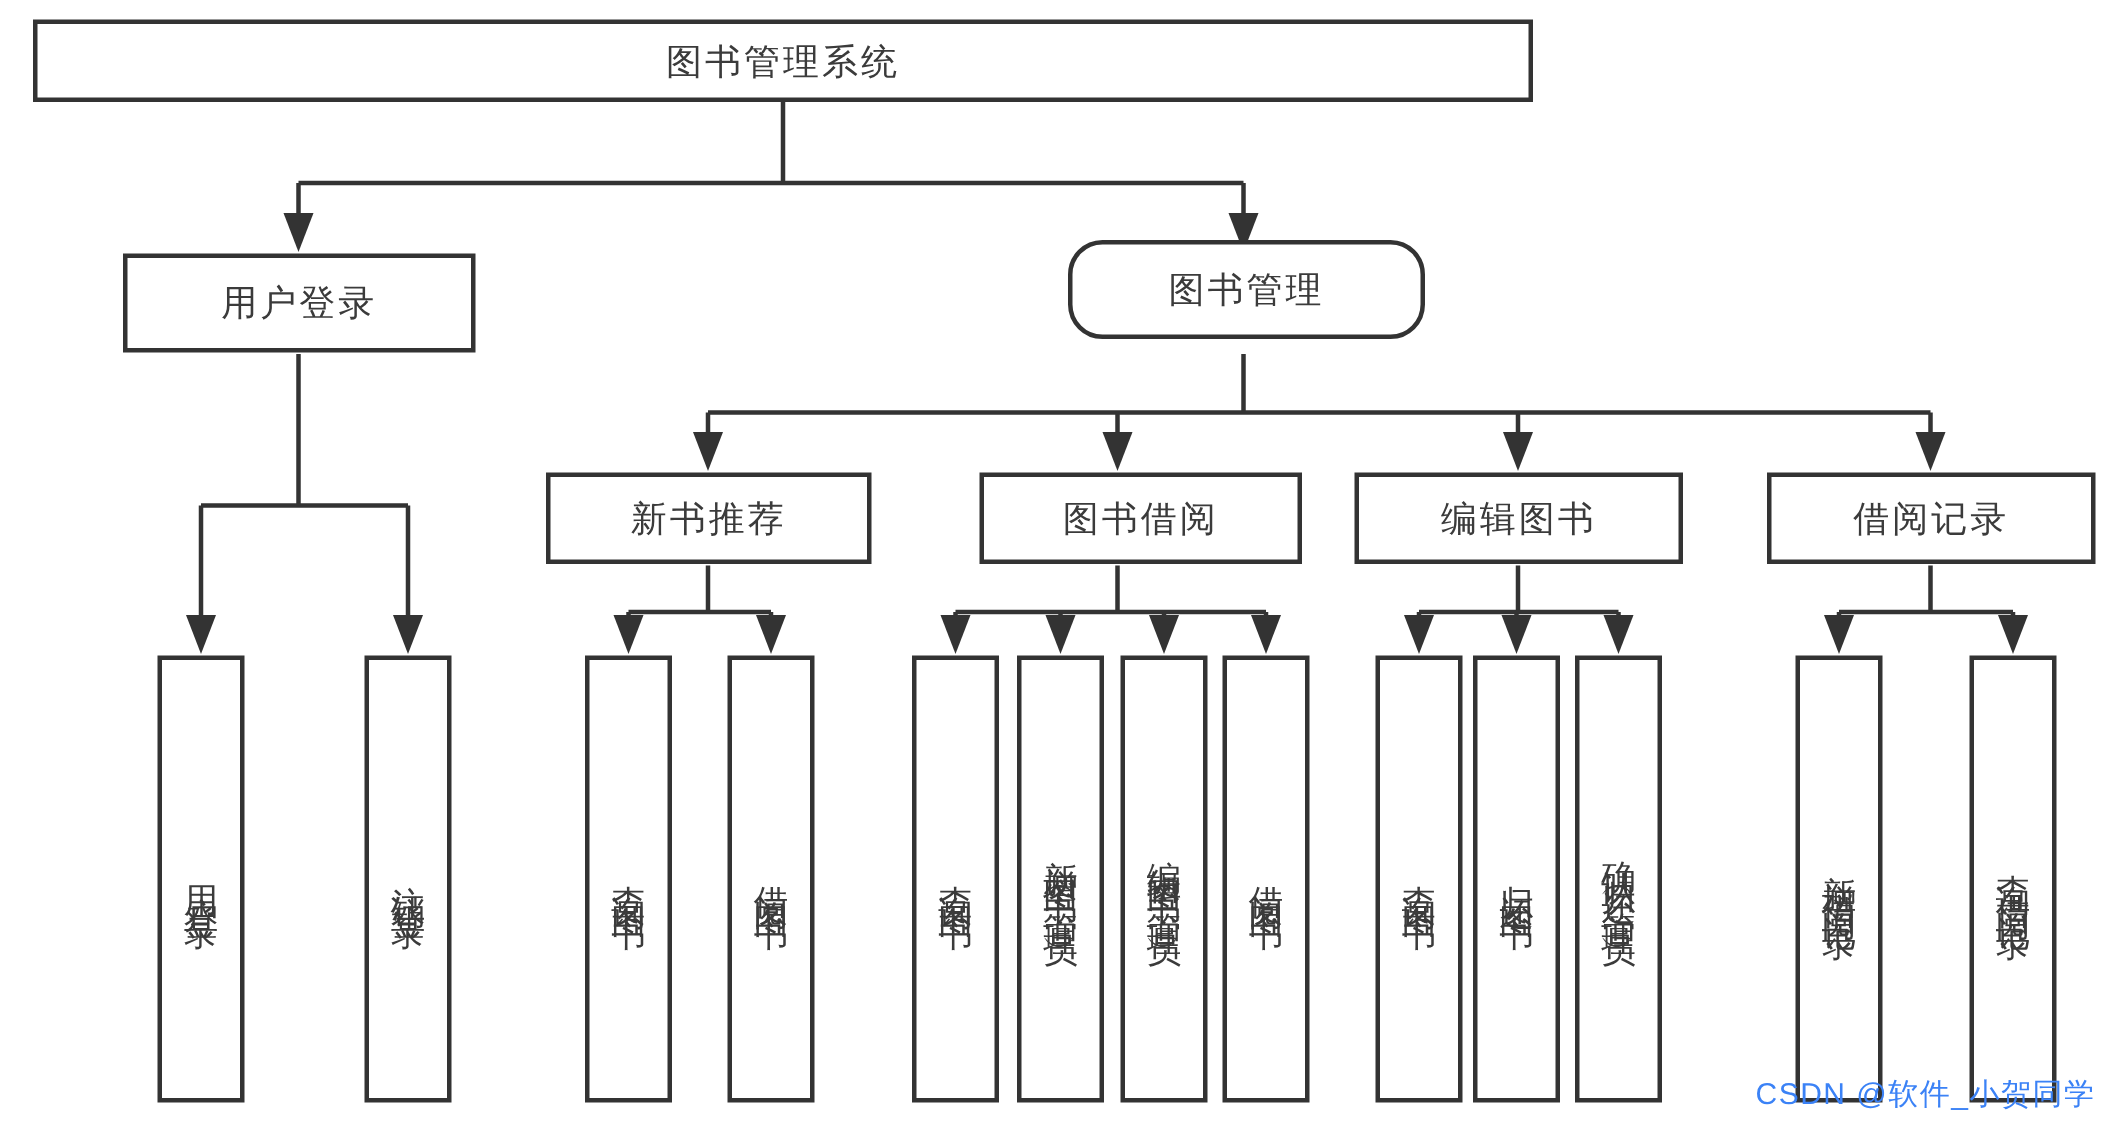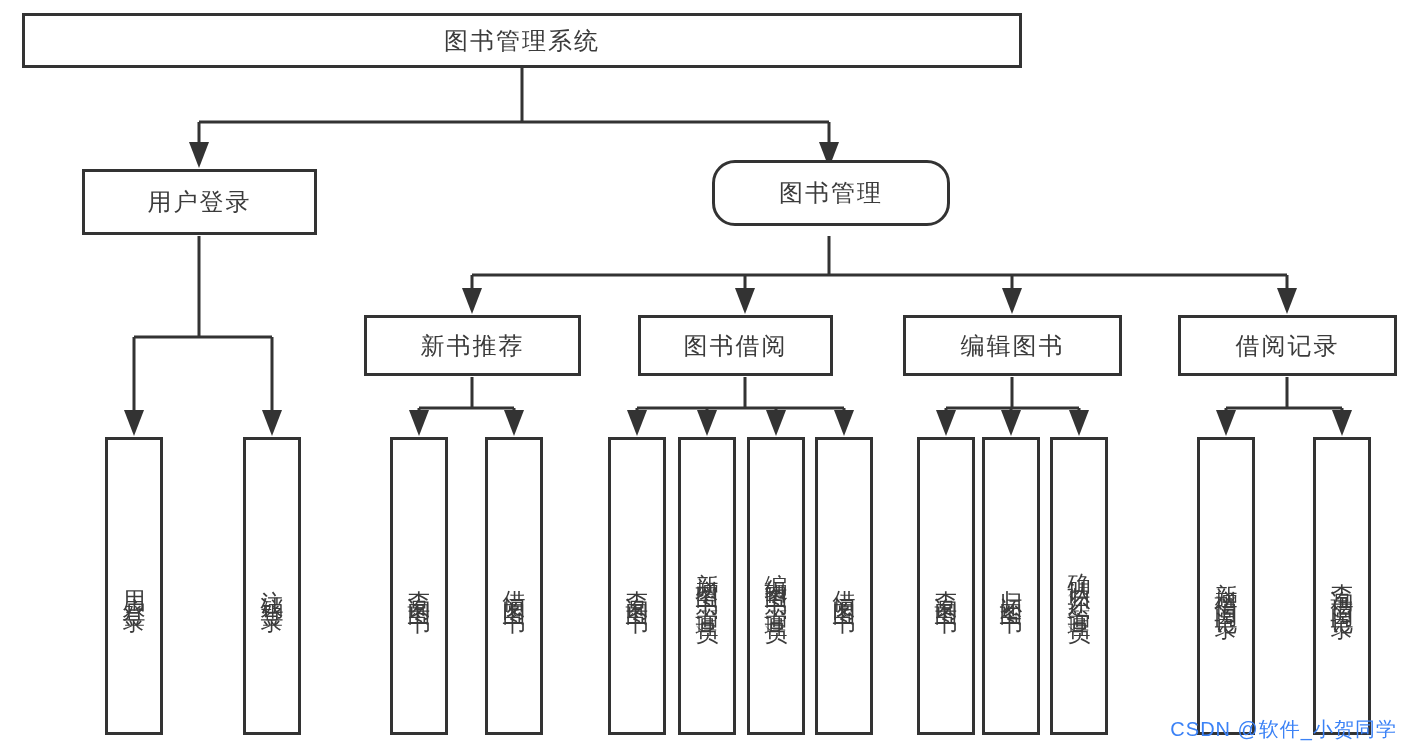--- a/index.html
+++ b/index.html
@@ -126,21 +126,21 @@
   <div class="hbox" style="left:82px; top:169px; width:235px; height:66px;">
     <span>用户登录</span>
   </div>
   <div class="hbox" style="left:712px; top:160px; width:238px; height:66px;border-radius:23px;">
     <span>图书管理</span>
   </div>
 
   <div class="hbox" style="left:364px; top:315px; width:217px; height:61px;">
     <span>新书推荐</span>
   </div>
-  <div class="hbox" style="left:638px; top:315px; width:195px; height:61px;">
+  <div class="hbox" style="left:653px; top:315px; width:215px; height:61px;">
     <span>图书借阅</span>
   </div>
   <div class="hbox" style="left:903px; top:315px; width:219px; height:61px;">
     <span>编辑图书</span>
   </div>
   <div class="hbox" style="left:1178px; top:315px; width:219px; height:61px;">
     <span>借阅记录</span>
   </div>
 
   <div class="vbox" style="left:105px;">

